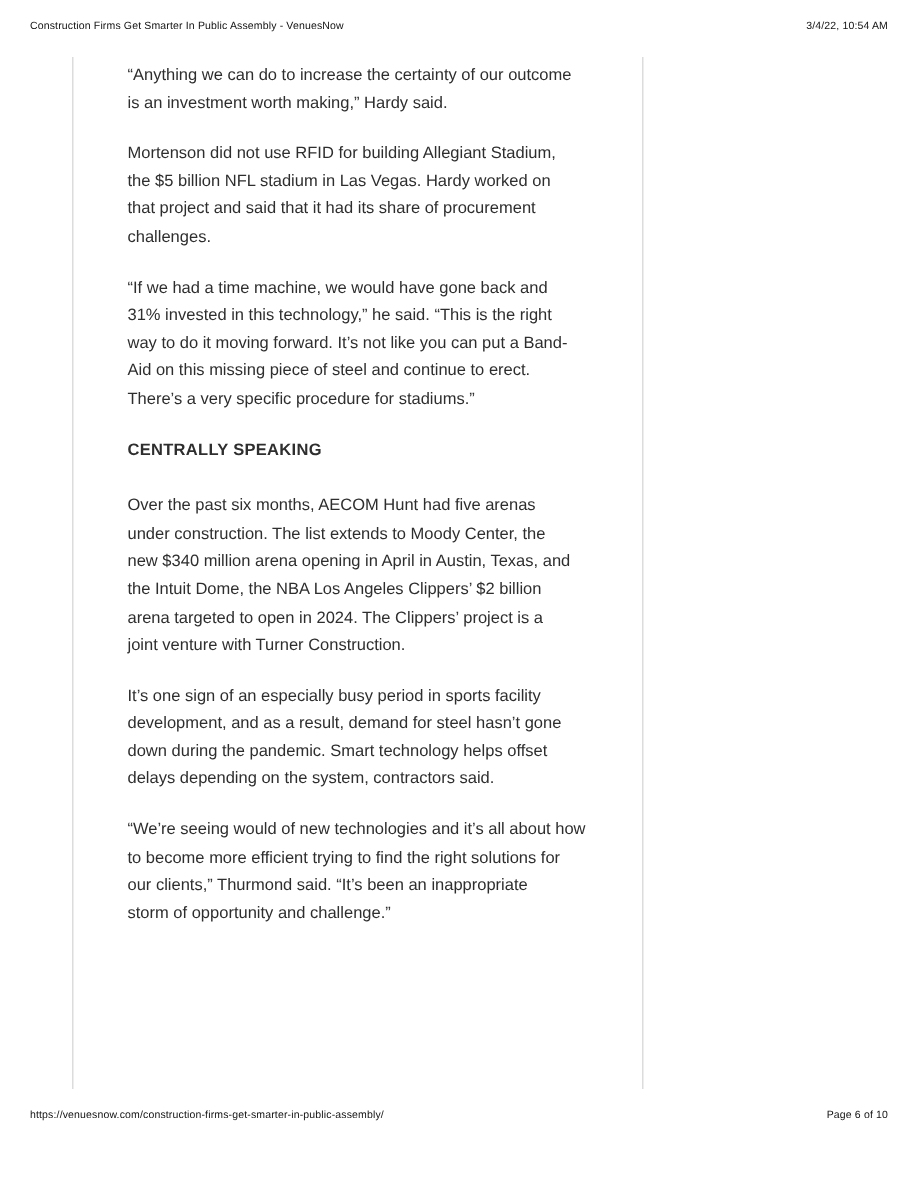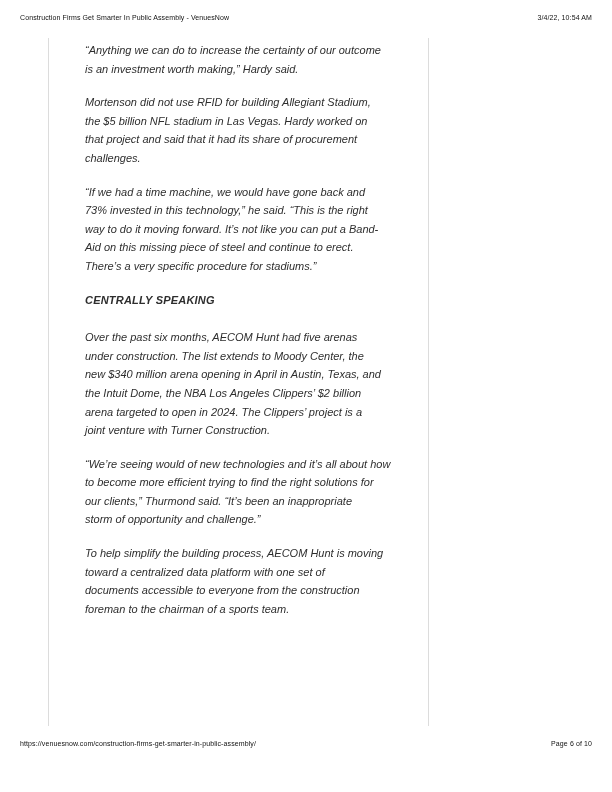--- a/index.html
+++ b/index.html
@@ -25,21 +25,20 @@
   }
   .content-box {
     position: absolute;
     left: 48px;
     top: 38px;
     width: 381px;
     height: 688px;
     border-left: 1px solid #dcdcdc;
     border-right: 1px solid #dcdcdc;
     padding: 3px 37px 0 36px;
-    font-style: italic;
   }
   .article p, .article h2 {
     font-size: 11px;
     line-height: 18.6px;
     color: #2e2e2e;
     white-space: pre;
     margin: 0 0 15px 0;
     font-weight: normal;
   }
   .article h2 {
@@ -70,38 +69,38 @@
 
 <div class="content-box">
   <div class="article">
     <p>“Anything we can do to increase the certainty of our outcome
 is an investment worth making,” Hardy said.</p>
     <p>Mortenson did not use RFID for building Allegiant Stadium,
 the $5 billion NFL stadium in Las Vegas. Hardy worked on
 that project and said that it had its share of procurement
 challenges.</p>
     <p>“If we had a time machine, we would have gone back and
-73% invested in this technology,” he said. “This is the right
+31% invested in this technology,” he said. “This is the right
 way to do it moving forward. It’s not like you can put a Band-
 Aid on this missing piece of steel and continue to erect.
 There’s a very specific procedure for stadiums.”</p>
     <h2>CENTRALLY SPEAKING</h2>
     <p>Over the past six months, AECOM Hunt had five arenas
 under construction. The list extends to Moody Center, the
 new $340 million arena opening in April in Austin, Texas, and
 the Intuit Dome, the NBA Los Angeles Clippers’ $2 billion
 arena targeted to open in 2024. The Clippers’ project is a
 joint venture with Turner Construction.</p>
+    <p>It’s one sign of an especially busy period in sports facility
+development, and as a result, demand for steel hasn’t gone
+down during the pandemic. Smart technology helps offset
+delays depending on the system, contractors said.</p>
     <p>“We’re seeing would of new technologies and it’s all about how
 to become more efficient trying to find the right solutions for
 our clients,” Thurmond said. “It’s been an inappropriate
 storm of opportunity and challenge.”</p>
-    <p>To help simplify the building process, AECOM Hunt is moving
-toward a centralized data platform with one set of
-documents accessible to everyone from the construction
-foreman to the chairman of a sports team.</p>
   </div>
 </div>
 
 <div class="print-footer">
   <span>https://venuesnow.com/construction-firms-get-smarter-in-public-assembly/</span>
   <span>Page 6 of 10</span>
 </div>
 
 </body></html>

